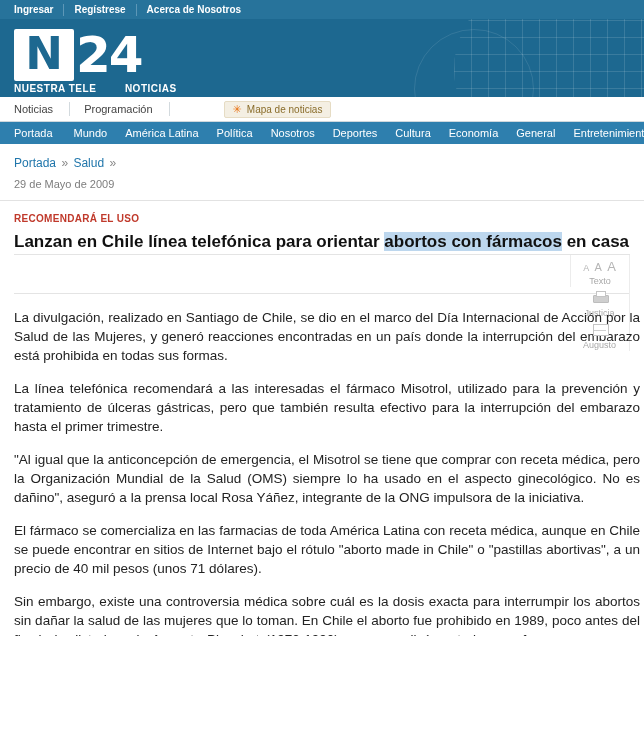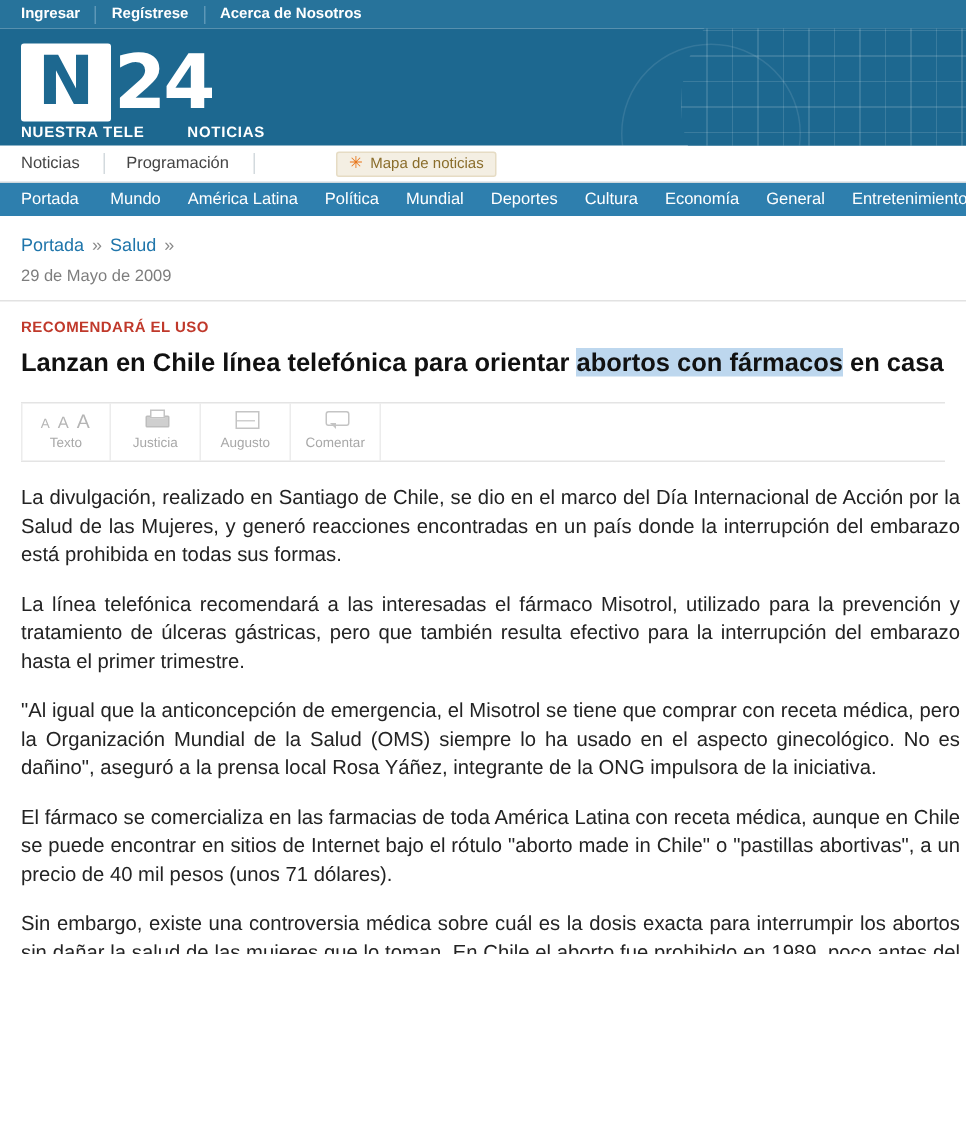--- a/index.html
+++ b/index.html
@@ -194,25 +194,25 @@
     font-weight: bold;
     font-family: "Liberation Sans", sans-serif;
   }
   h1.headline .hl {
     background: #bdd7ee;
   }
 
   
   .tools {
     display: flex;
-    margin-top: 14px;
     border-top: 1px solid #e4e4e4;
     border-bottom: 1px solid #e4e4e4;
     height: 40px;
     align-items: flex-end;
+    flex-direction: column;
   }
   .tool {
     width: 60px;
     height: 38px;
     border-right: 1px solid #ececec;
     text-align: center;
     color: #a8a8a8;
     font-size: 9px;
     padding-top: 4px;
   }
@@ -317,21 +317,21 @@
       <span class="star">✳</span>
       <span>Mapa de noticias</span>
     </div>
   </div>
 
   <div class="mainnav">
     <a href="#">Portada</a>
     <a href="#">Mundo</a>
     <a href="#">América Latina</a>
     <a href="#">Política</a>
-    <a href="#">Mundial</a>
+    <a href="#">Nosotros</a>
     <a href="#">Deportes</a>
     <a href="#">Cultura</a>
     <a href="#">Economía</a>
     <a href="#">General</a>
     <a href="#">Entretenimiento</a>
 
   </div>
 
   <div class="crumbbar">
     <a href="#">Portada</a>
@@ -352,24 +352,20 @@
         <span class="lbl">Texto</span>
       </div>
       <div class="tool">
         <span class="glyph"><span class="icon-printer"></span></span>
         <span class="lbl">Justicia</span>
       </div>
       <div class="tool">
         <span class="glyph"><span class="icon-mail"></span></span>
         <span class="lbl">Augusto</span>
       </div>
-      <div class="tool">
-        <span class="glyph"><span class="icon-comment"></span></span>
-        <span class="lbl">Comentar</span>
-      </div>
     </div>
   </div>
 
   <div class="body">
     <p>La divulgación, realizado en Santiago de Chile, se dio en el marco del Día Internacional de Acción por la Salud de las Mujeres, y generó reacciones encontradas en un país donde la interrupción del embarazo está prohibida en todas sus formas.</p>
     <p>La línea telefónica recomendará a las interesadas el fármaco Misotrol, utilizado para la prevención y tratamiento de úlceras gástricas, pero que también resulta efectivo para la interrupción del embarazo hasta el primer trimestre.</p>
     <p>"Al igual que la anticoncepción de emergencia, el Misotrol se tiene que comprar con receta médica, pero la Organización Mundial de la Salud (OMS) siempre lo ha usado en el aspecto ginecológico. No es dañino", aseguró a la prensa local Rosa Yáñez, integrante de la ONG impulsora de la iniciativa.</p>
     <p>El fármaco se comercializa en las farmacias de toda América Latina con receta médica, aunque en Chile se puede encontrar en sitios de Internet bajo el rótulo "aborto made in Chile" o "pastillas abortivas", a un precio de 40 mil pesos (unos 71 dólares).</p>
     <p>Sin embargo, existe una controversia médica sobre cuál es la dosis exacta para interrumpir los abortos sin dañar la salud de las mujeres que lo toman. En Chile el aborto fue prohibido en 1989, poco antes del fin de la dictadura de Augusto Pinochet (1973-1990), y se penalizó en todas sus formas, ya sea por razones médicas o porque esté en peligro la vida de la madre.</p>
   </div>

